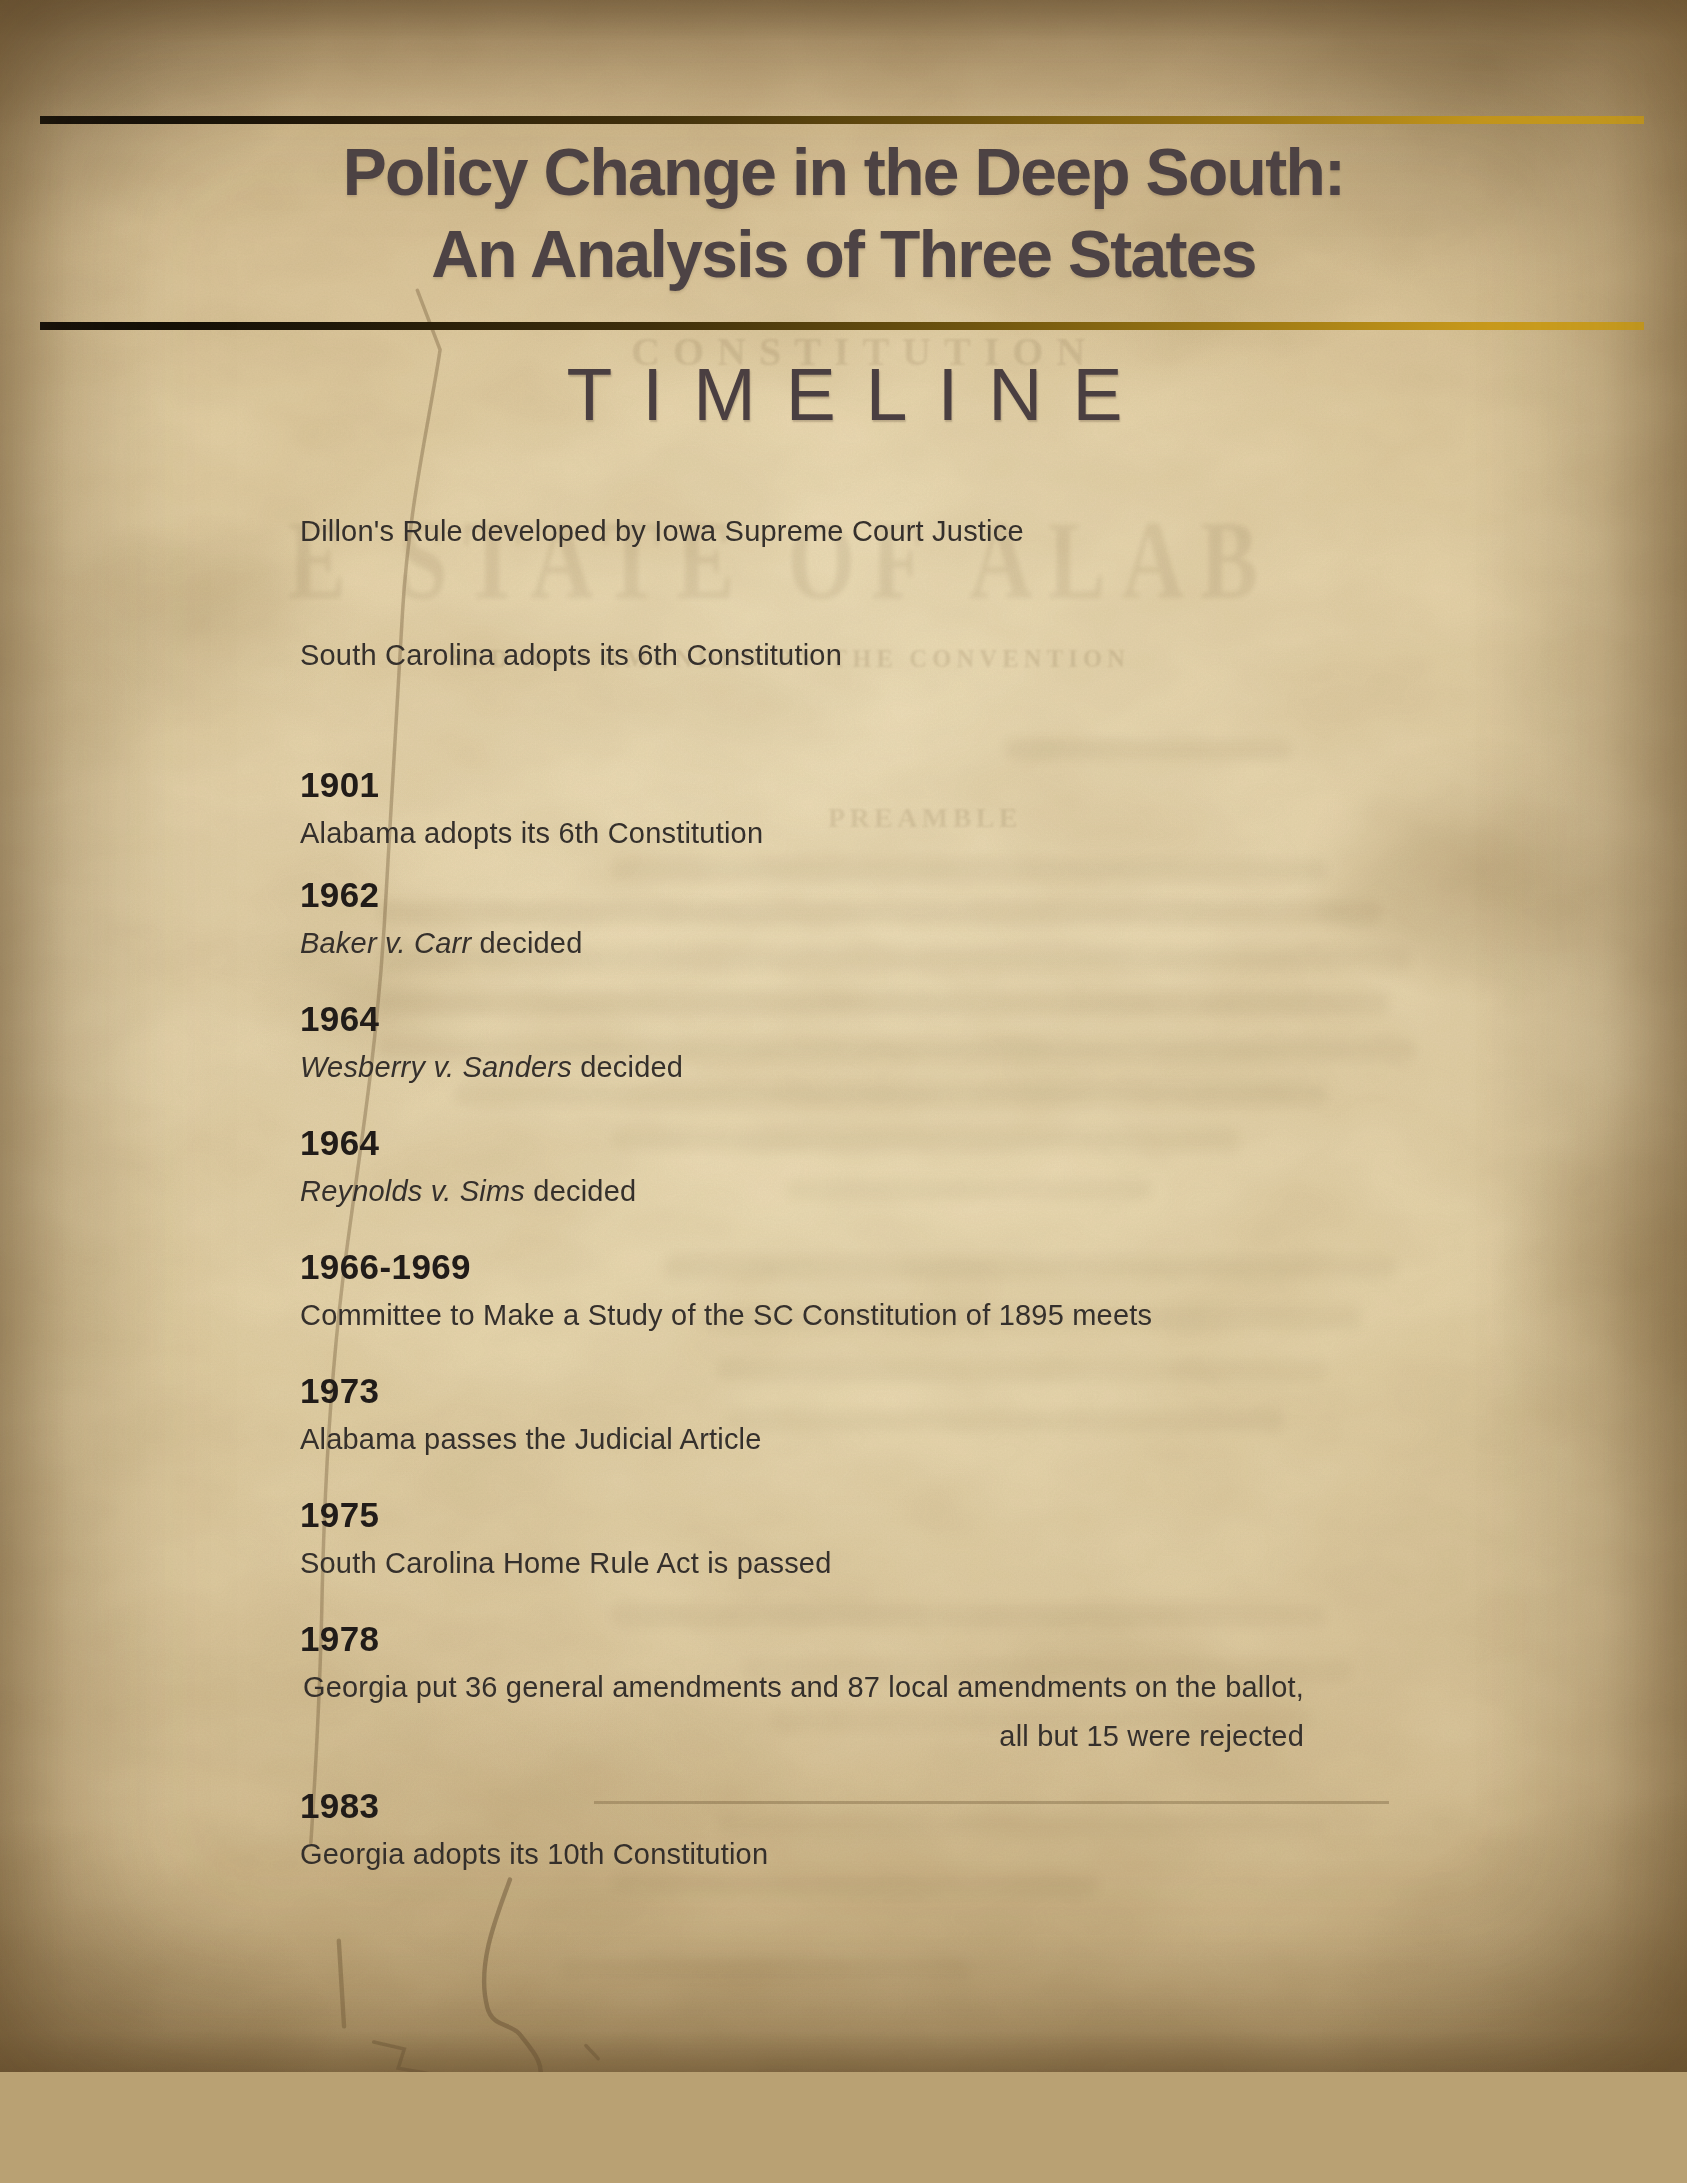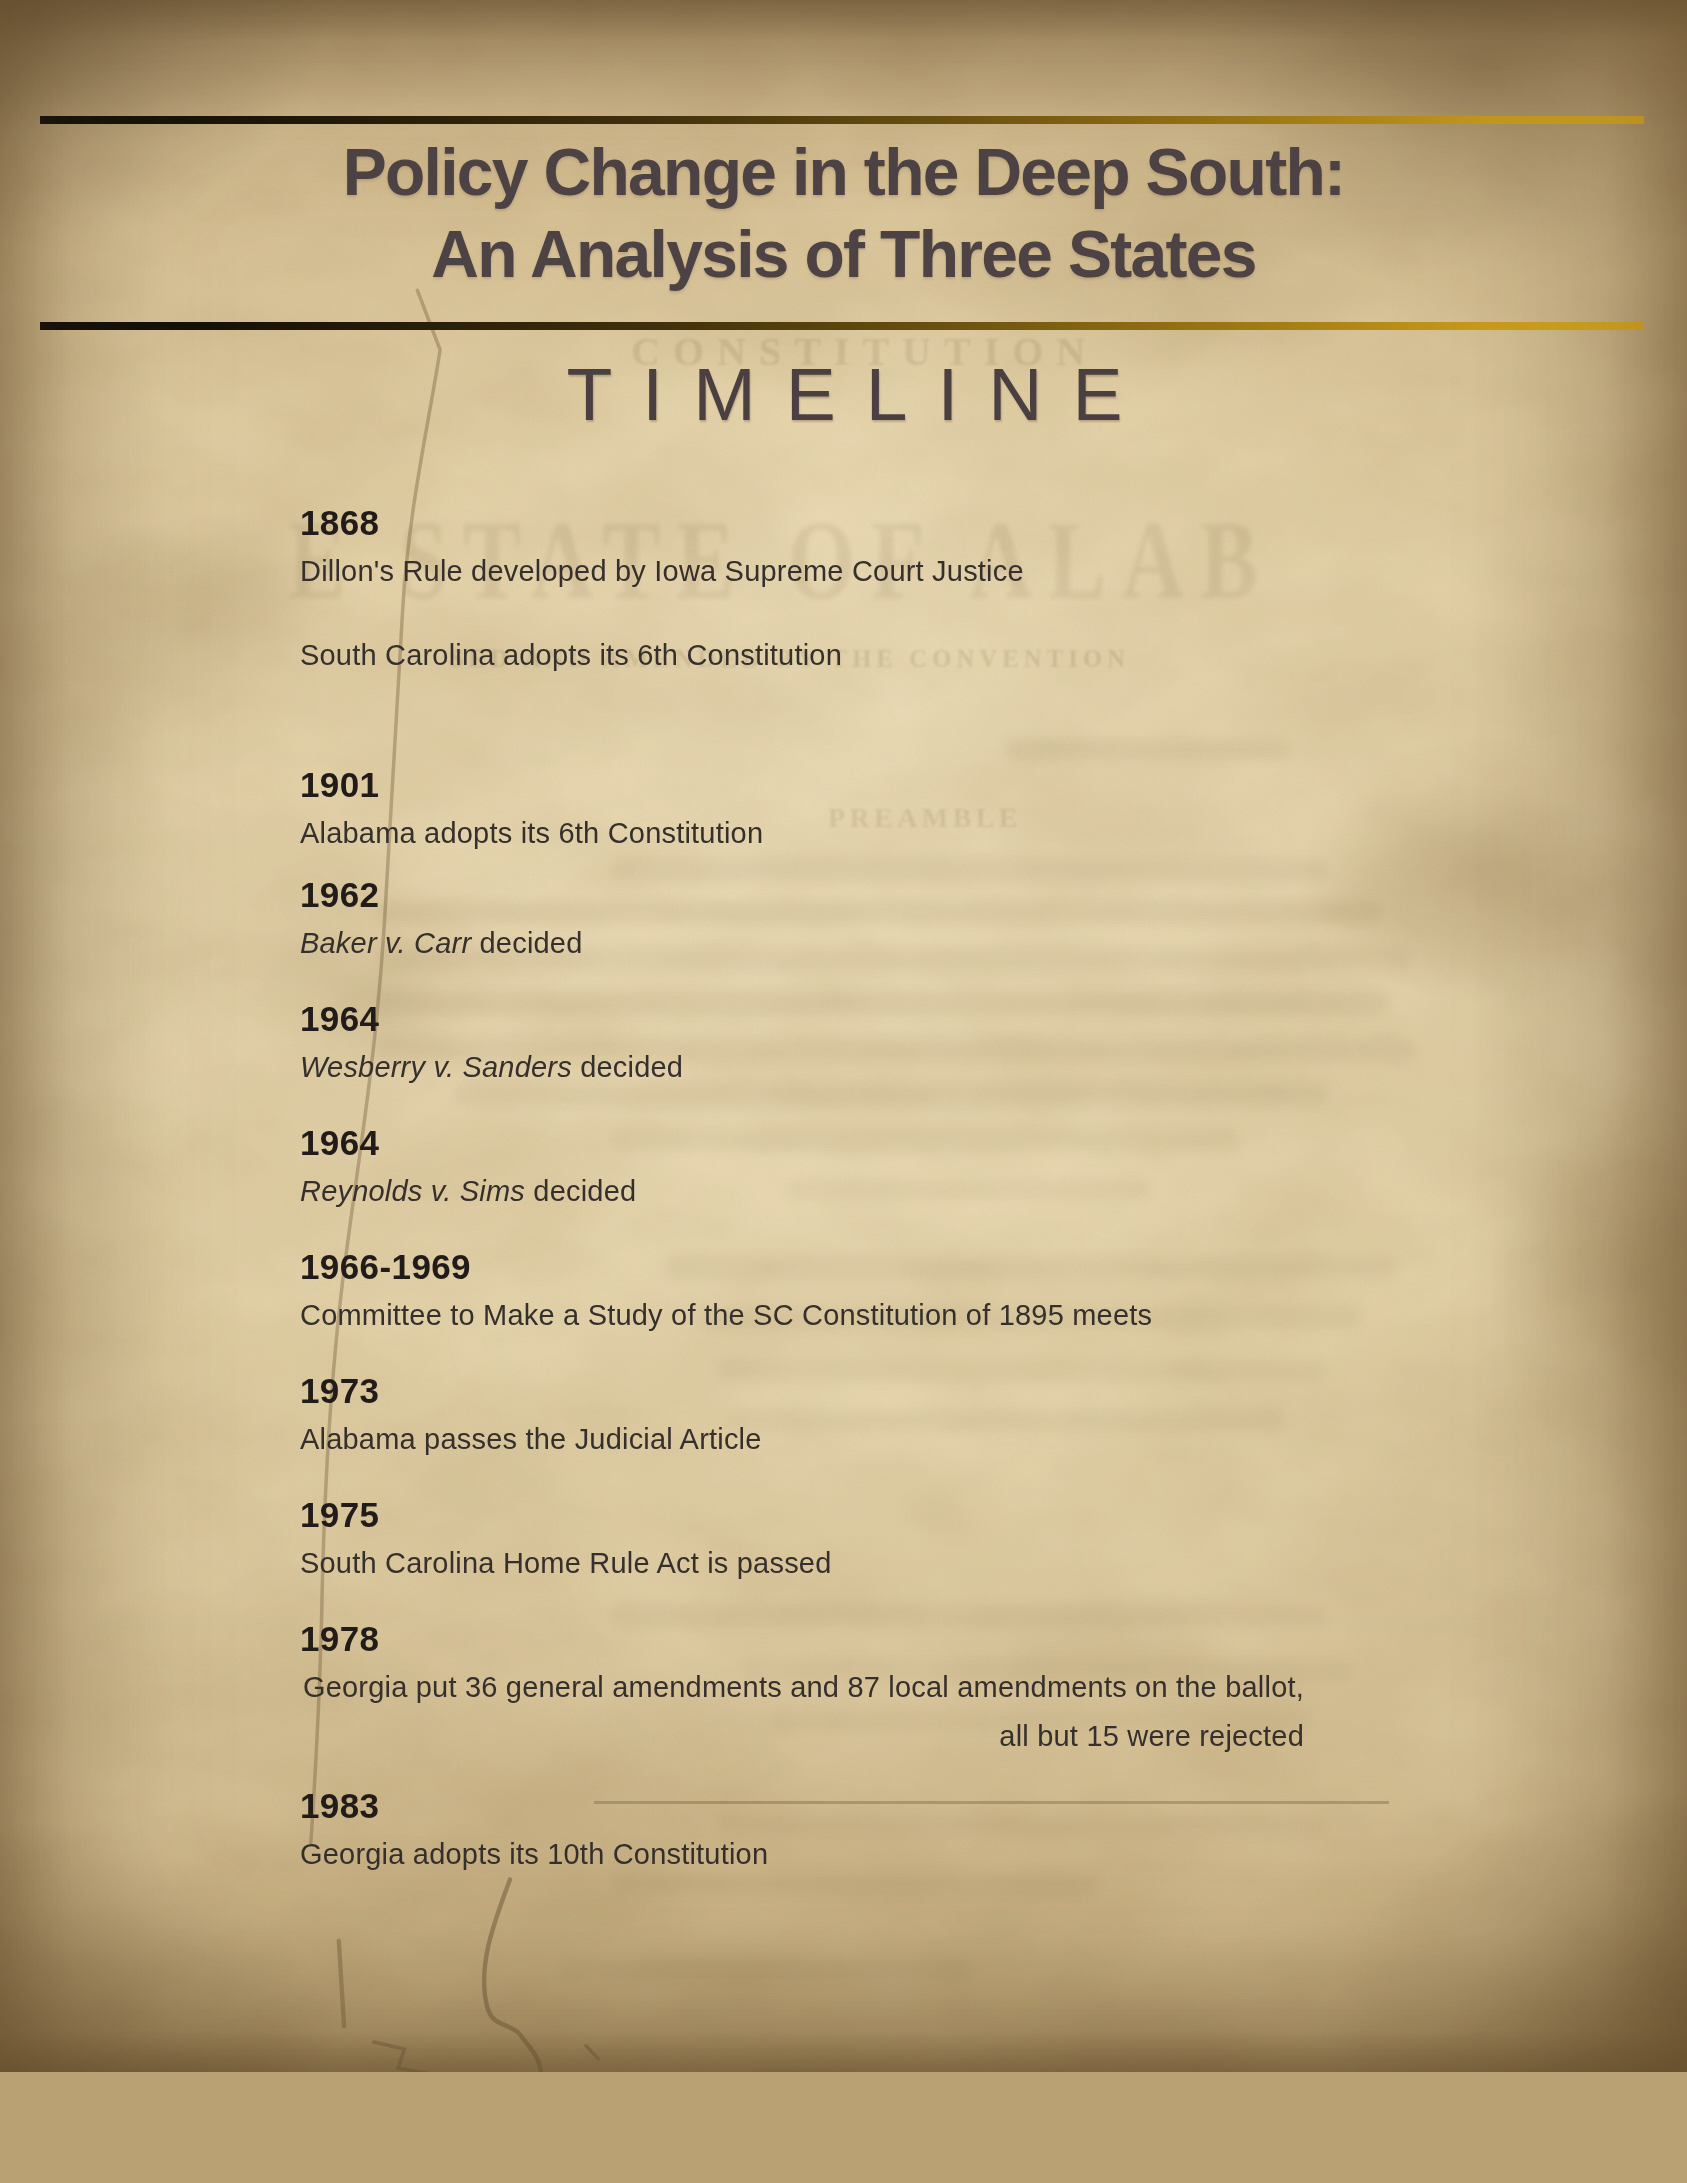--- a/index.html
+++ b/index.html
@@ -138,21 +138,20 @@
     <div>Policy Change in the Deep South:</div>
     <div>An Analysis of Three States</div>
   </div>
 
   <div class="rule rule-mid"></div>
 
   <h2 class="timeline-heading">TIMELINE</h2>
 
   <div>
     <div class="entry" style="top:503px">
-      <div class="year">1868</div>
       <div class="event"><span class="case"></span><span>Dillon's Rule developed by Iowa Supreme Court Justice</span></div>
     </div>
     <div class="entry" style="top:627px">
       <div class="event"><span class="case"></span><span>South Carolina adopts its 6th Constitution</span></div>
     </div>
     <div class="entry" style="top:765px">
       <div class="year">1901</div>
       <div class="event"><span class="case"></span><span>Alabama adopts its 6th Constitution</span></div>
     </div>
     <div class="entry" style="top:875px">

